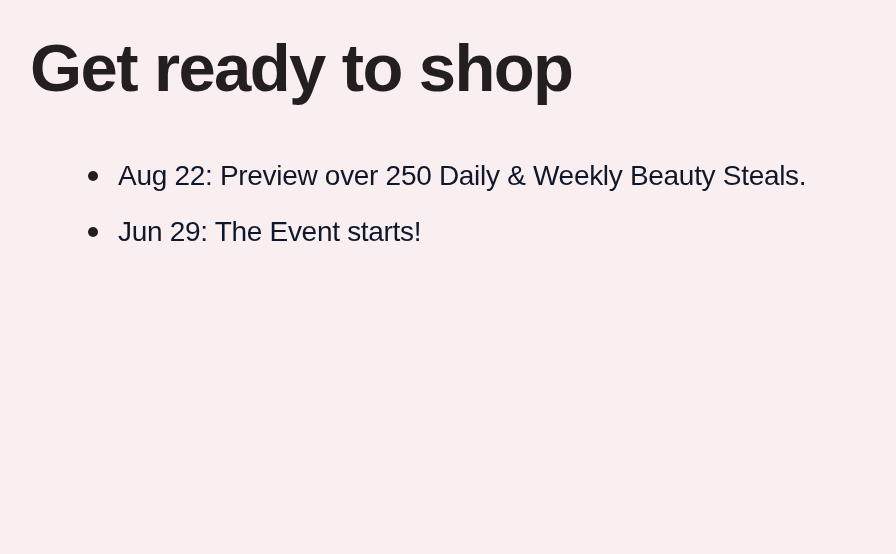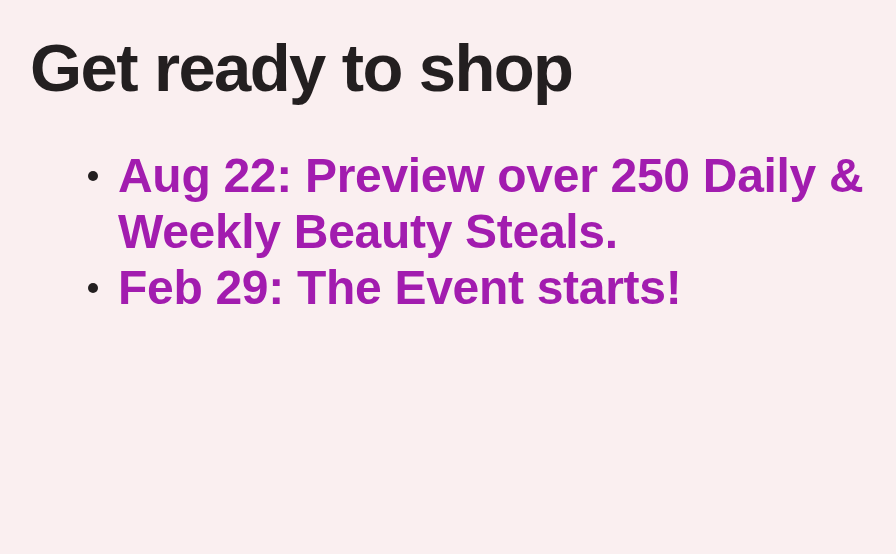--- a/index.html
+++ b/index.html
@@ -46,25 +46,25 @@
     width: 790px;
     margin: 0;
     padding: 0;
     list-style: none;
   }
 
   .promo-list-item {
     position: relative;
     padding-left: 38px;
     margin: 0 0 0 0;
-    font-size: 48px;
+    font-size: 28px;
     line-height: 56px;
-    font-weight: 700;
+    font-weight: 400;
     letter-spacing: -0.3px;
-    color: #a21caf;
+    color: #0f172a;
   }
 
   .promo-bullet {
     position: absolute;
     left: 8px;
     top: 23px;
     width: 10px;
     height: 10px;
     border-radius: 50%;
     background: #231f20;
@@ -84,18 +84,18 @@
   <ul class="promo-list">
 
     <li class="promo-list-item">
       <span class="promo-bullet"></span>
       <span class="promo-item-text">Aug 22: Preview over 250 Daily &amp; Weekly Beauty Steals.</span>
     </li>
 
 
     <li class="promo-list-item">
       <span class="promo-bullet"></span>
-      <span class="promo-item-text">Feb 29: The Event starts!</span>
+      <span class="promo-item-text">Jun 29: The Event starts!</span>
     </li>
 
   </ul>
 
 </div>
 
 </body></html>

